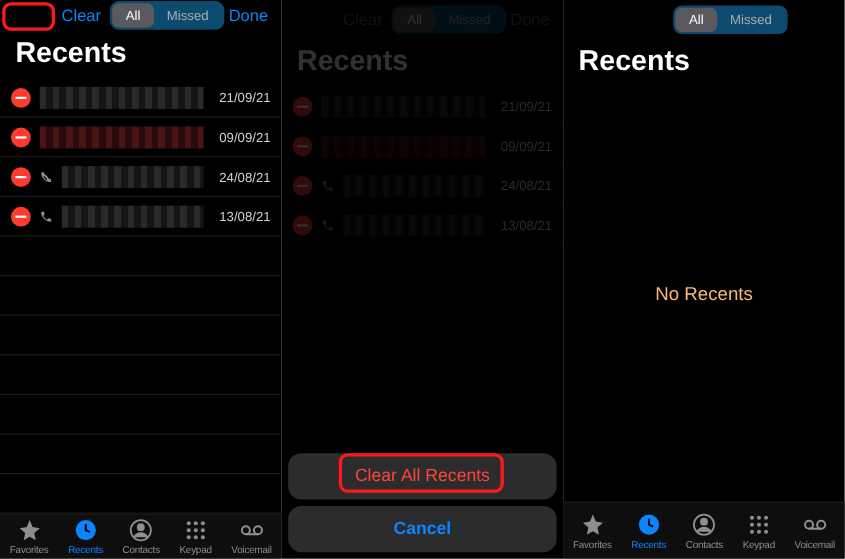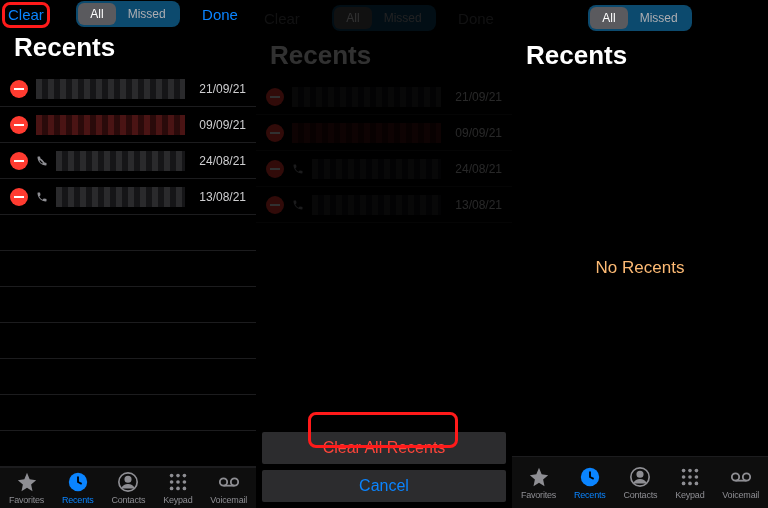--- a/index.html
+++ b/index.html
@@ -18,20 +18,21 @@
     display: flex;
     flex-direction: column;
     overflow: hidden;
   }
   .topbar {
     display: flex;
     align-items: center;
     justify-content: space-between;
     height: 36px;
     padding: 0 8px;
+    margin-left: 48px;
   }
   .topbar .left, .topbar .right {
     width: 56px;
     font-size: 15px;
   }
   .topbar .right { text-align: center; }
   .blue { color: #0a84ff; }
   .segmented {
     display: inline-flex;
     background: #0c4a6e;
@@ -117,29 +118,29 @@
     background: rgba(0,0,0,0.65);
     pointer-events: none;
   }
   .action-sheet {
     position: absolute;
     bottom: 6px;
     left: 6px; right: 6px;
     display: flex; flex-direction: column; gap: 6px;
   }
   .sheet-btn {
-    height: 32px;
+    height: 42px;
     background: #2c2c2e;
-    border-radius: 2px;
+    border-radius: 12px;
     display: flex; align-items: center; justify-content: center;
     font-size: 16px;
     cursor: pointer;
   }
   .sheet-btn.destroy { color: #ff453a; }
-  .sheet-btn.cancel { color: #0a84ff; background: #2c2c2e; font-weight: 400; }
+  .sheet-btn.cancel { color: #0a84ff; background: #2c2c2e; font-weight: 700; }
 
   
   .hl {
     position: absolute;
     border: 3px solid #ff1a1a;
     border-radius: 8px;
     pointer-events: none;
   }
 
   

